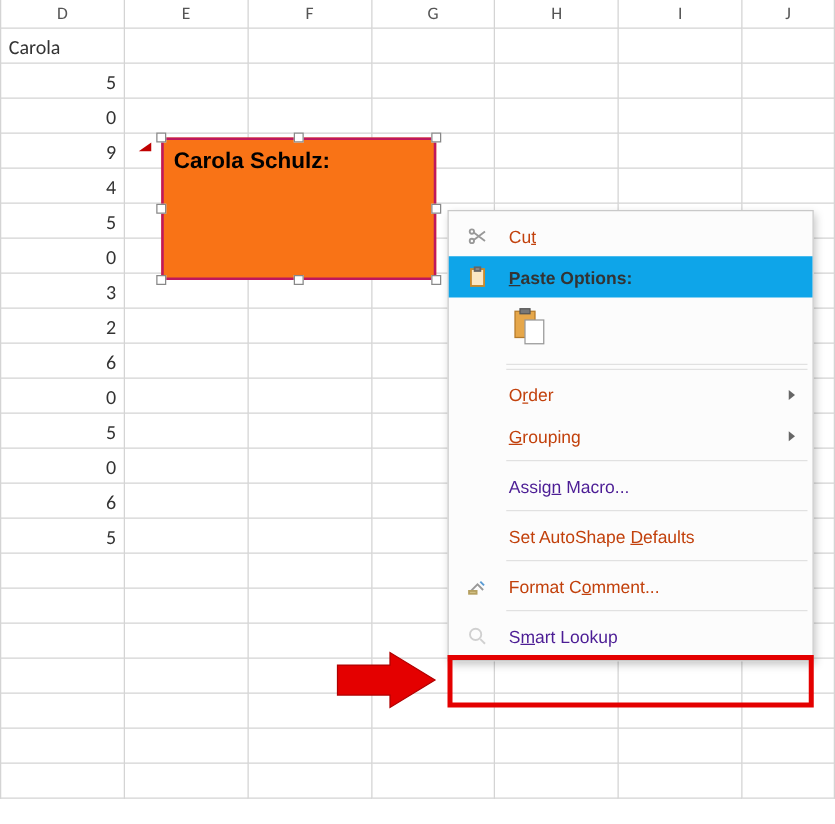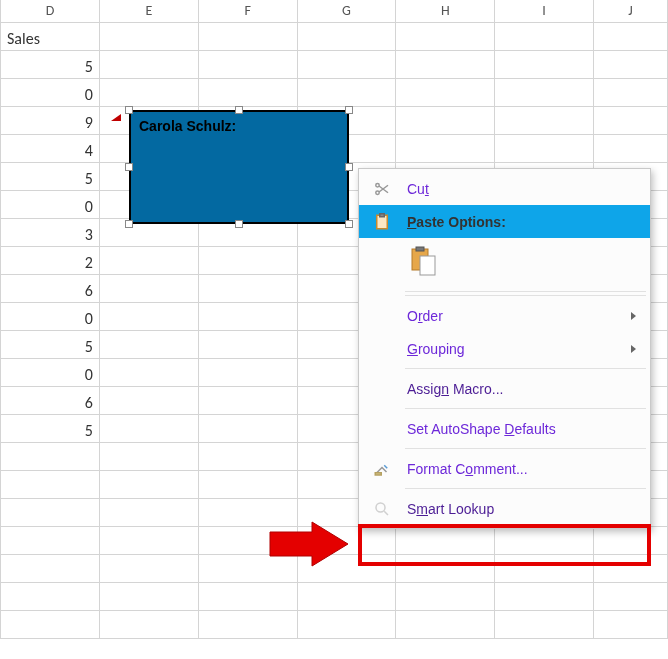--- a/index.html
+++ b/index.html
@@ -48,26 +48,26 @@
   .comment-wrap {
     position: absolute;
     left: 121px;
     top: 102px;
     width: 236px;
     height: 130px;
   }
   .comment-box {
     position: absolute;
     inset: 8px 8px 8px 8px;
-    background: #0369a1;
-    border: 2px solid #000000;
+    background: #f97316;
+    border: 2px solid #be185d;
     padding: 6px 8px;
     font-family: Tahoma, Arial, sans-serif;
     font-weight: bold;
-    font-size: 14px;
+    font-size: 18px;
     color: #000;
   }
   .handle {
     position: absolute;
     width: 8px; height: 8px;
     background: #fff;
     border: 1px solid #888;
   }
   .h-tl { left: 4px; top: 4px; }
   .h-tm { left: 50%; top: 4px; transform: translateX(-50%); }
@@ -100,21 +100,21 @@
     padding: 3px 0;
     font-family: "Segoe UI", Arial, sans-serif;
     font-size: 14px;
   }
   .ctxitem {
     display: flex;
     align-items: center;
     height: 33px;
     padding-left: 11px;
     position: relative;
-    color: #6d28d9;
+    color: #c2410c;
   }
   .ctxitem.tall { height: 50px; }
   .ctxitem.disabled { color: #4c1d95; }
   .ctxitem.hover { background: #0ea5e9; }
   .ctxicon {
     width: 24px;
     display: flex;
     align-items: center;
     justify-content: center;
     margin-right: 13px;
@@ -183,21 +183,21 @@
       <th class="colhdr">E</th>
       <th class="colhdr">F</th>
       <th class="colhdr">G</th>
       <th class="colhdr">H</th>
       <th class="colhdr">I</th>
       <th class="colhdr">J</th>
     </tr>
   </thead>
   <tbody id="gridbody">
       <tr>
-        <td class="header-cell">Sales</td>
+        <td class="header-cell">Carola</td>
         <td></td>
         <td></td>
         <td></td>
         <td></td>
         <td></td>
         <td></td>
       </tr>
       <tr>
         <td>5</td>
         <td></td>

